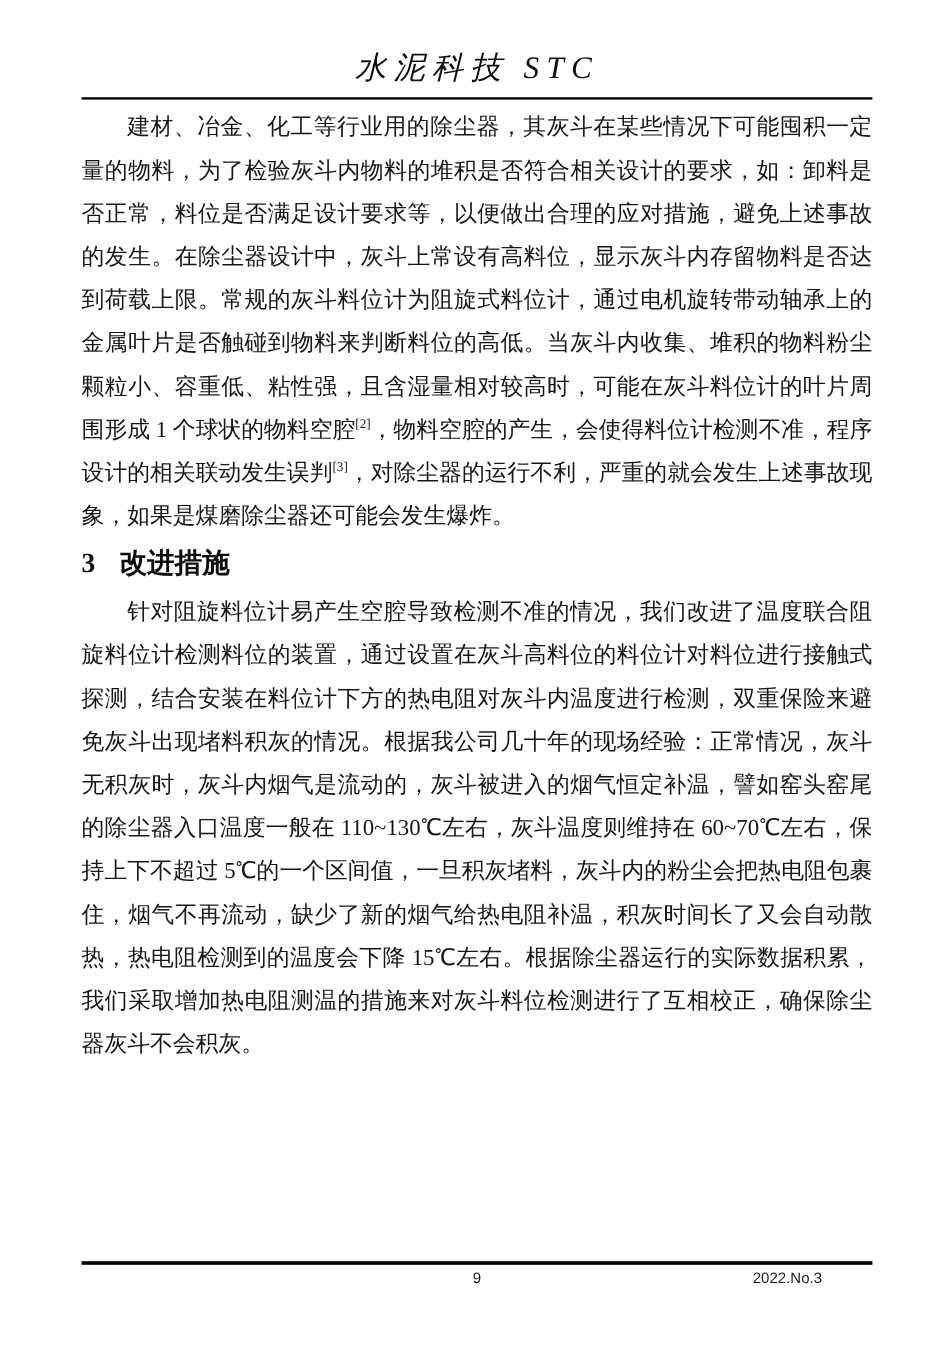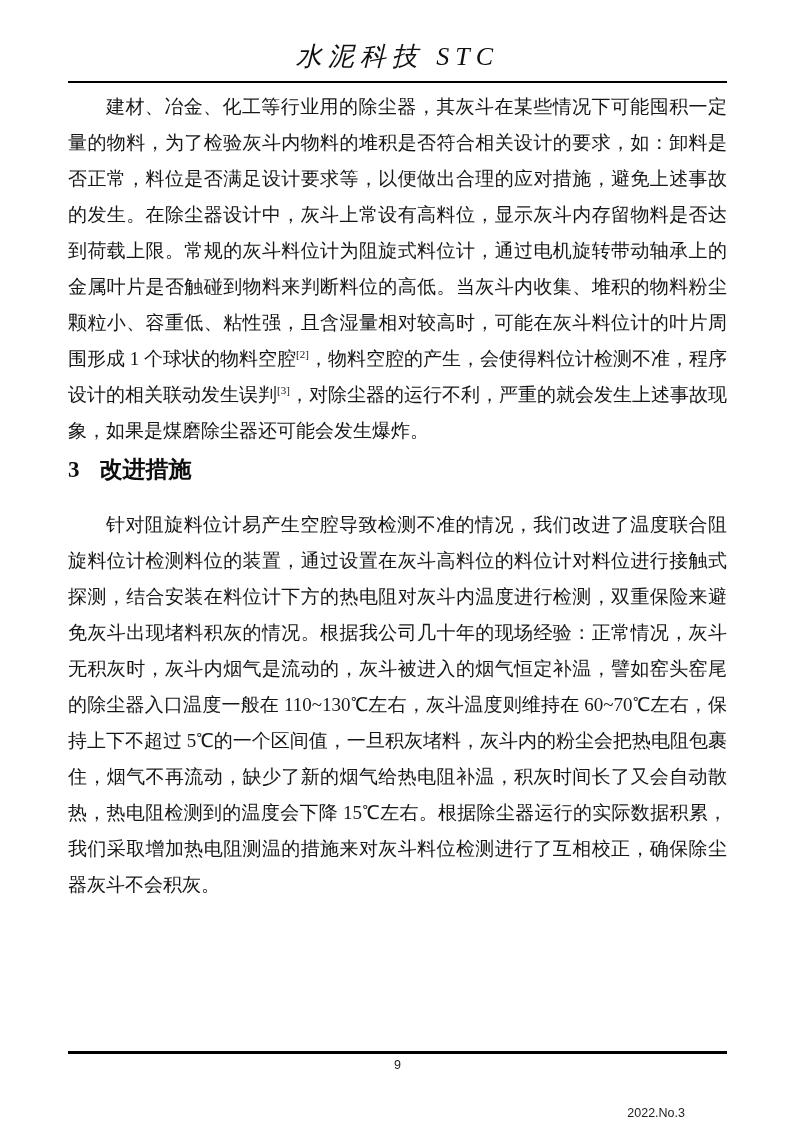--- a/index.html
+++ b/index.html
@@ -38,21 +38,21 @@
   .article-body p {
     margin: 0;
     text-indent: 2em;
   }
   .article-body sup {
     font-size: 11px;
     line-height: 0;
     vertical-align: super;
   }
   .section-heading {
-    margin: 2px 0 18px 0;
+    margin: 2px 0 4px 0;
     font-size: 23px;
     line-height: 38px;
     font-weight: bold;
     text-indent: 0;
     color: #0e0e0e;
   }
   .section-heading .section-number {
     margin-right: 20px;
   }
   .page-footer {
@@ -70,21 +70,20 @@
     position: absolute;
     left: 0;
     right: 0;
     top: 4px;
     text-align: center;
   }
   .issue-number {
     position: absolute;
     right: 42px;
     top: 4px;
-    margin-top: 48px;
   }
 </style>
 </head>
 <body>
 
 <div class="page">
 
   <header class="page-header">
     <div class="journal-title">水泥科技 STC</div>
   </header>

